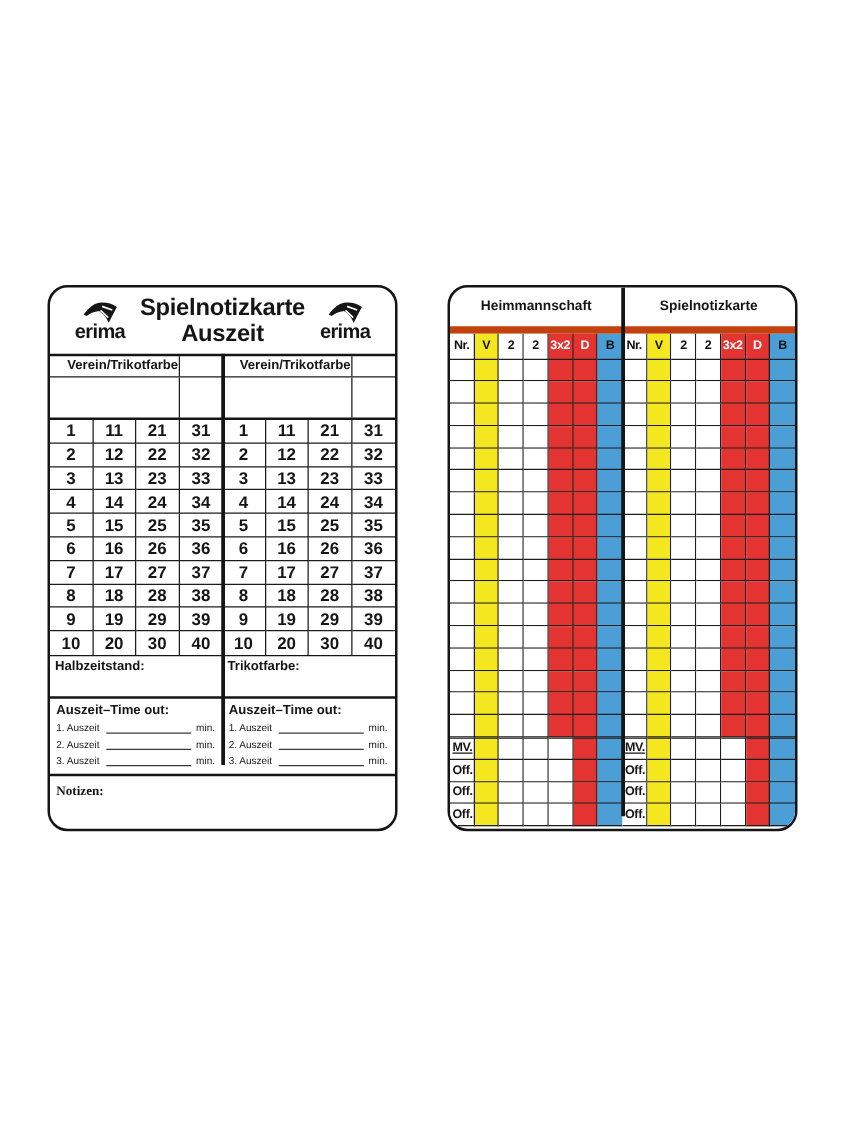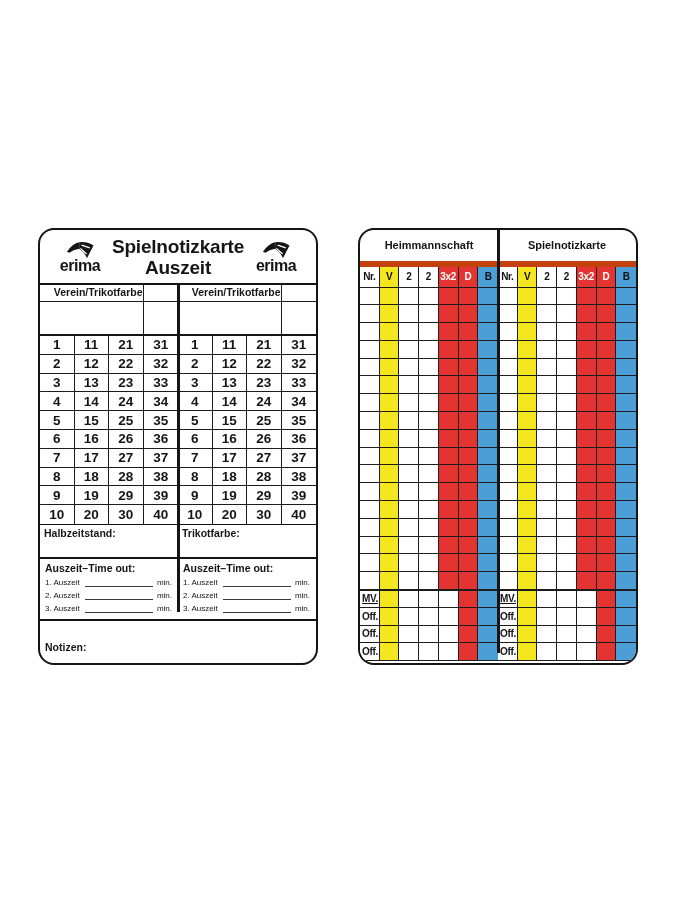--- a/index.html
+++ b/index.html
@@ -53,21 +53,21 @@
   .sec-label{font-weight:bold;font-size:10.5px;}
 
   .lc-timeout{height:60px;border-top:2.4px solid #151515;display:flex;}
   .to-half{width:50%;box-sizing:border-box;padding:3px 6px 0 5px;display:flex;flex-direction:column;}
   .to-header{font-weight:bold;font-size:10.5px;margin-bottom:2px;}
   .to-row{display:flex;align-items:flex-end;font-size:8px;line-height:13px;}
   .to-label{white-space:nowrap;}
   .to-line{flex:1;border-bottom:1px solid #3a3a3a;margin:0 4px 2px 5px;height:10px;}
   .to-min{white-space:nowrap;}
 
-  .lc-notes{flex:1;border-top:2.4px solid #151515;padding:16px 0 0 5px;box-sizing:border-box;}
+  .lc-notes{flex:1;border-top:2.4px solid #151515;padding:2px 0 0 5px;box-sizing:border-box;font-family:Liberation Serif, serif;}
 
   .center-divider{position:absolute;width:3px;background:#151515;}
   #lc-divider{left:137px;top:53px;height:329px;}
   #rc-divider{left:137px;top:0;height:423px;}
 
   
   .rc-titlerow{height:30.5px;border-bottom:6px solid #c2410c;display:flex;}
   .rc-half-title{width:50%;display:flex;align-items:center;justify-content:center;font-weight:bold;font-size:11px;}
   .rc-body{display:flex;}
   .rc-grid{width:50%;display:grid;grid-template-columns:repeat(7,1fr);grid-template-rows:21px repeat(17,17.8px) repeat(4,17.75px);}

